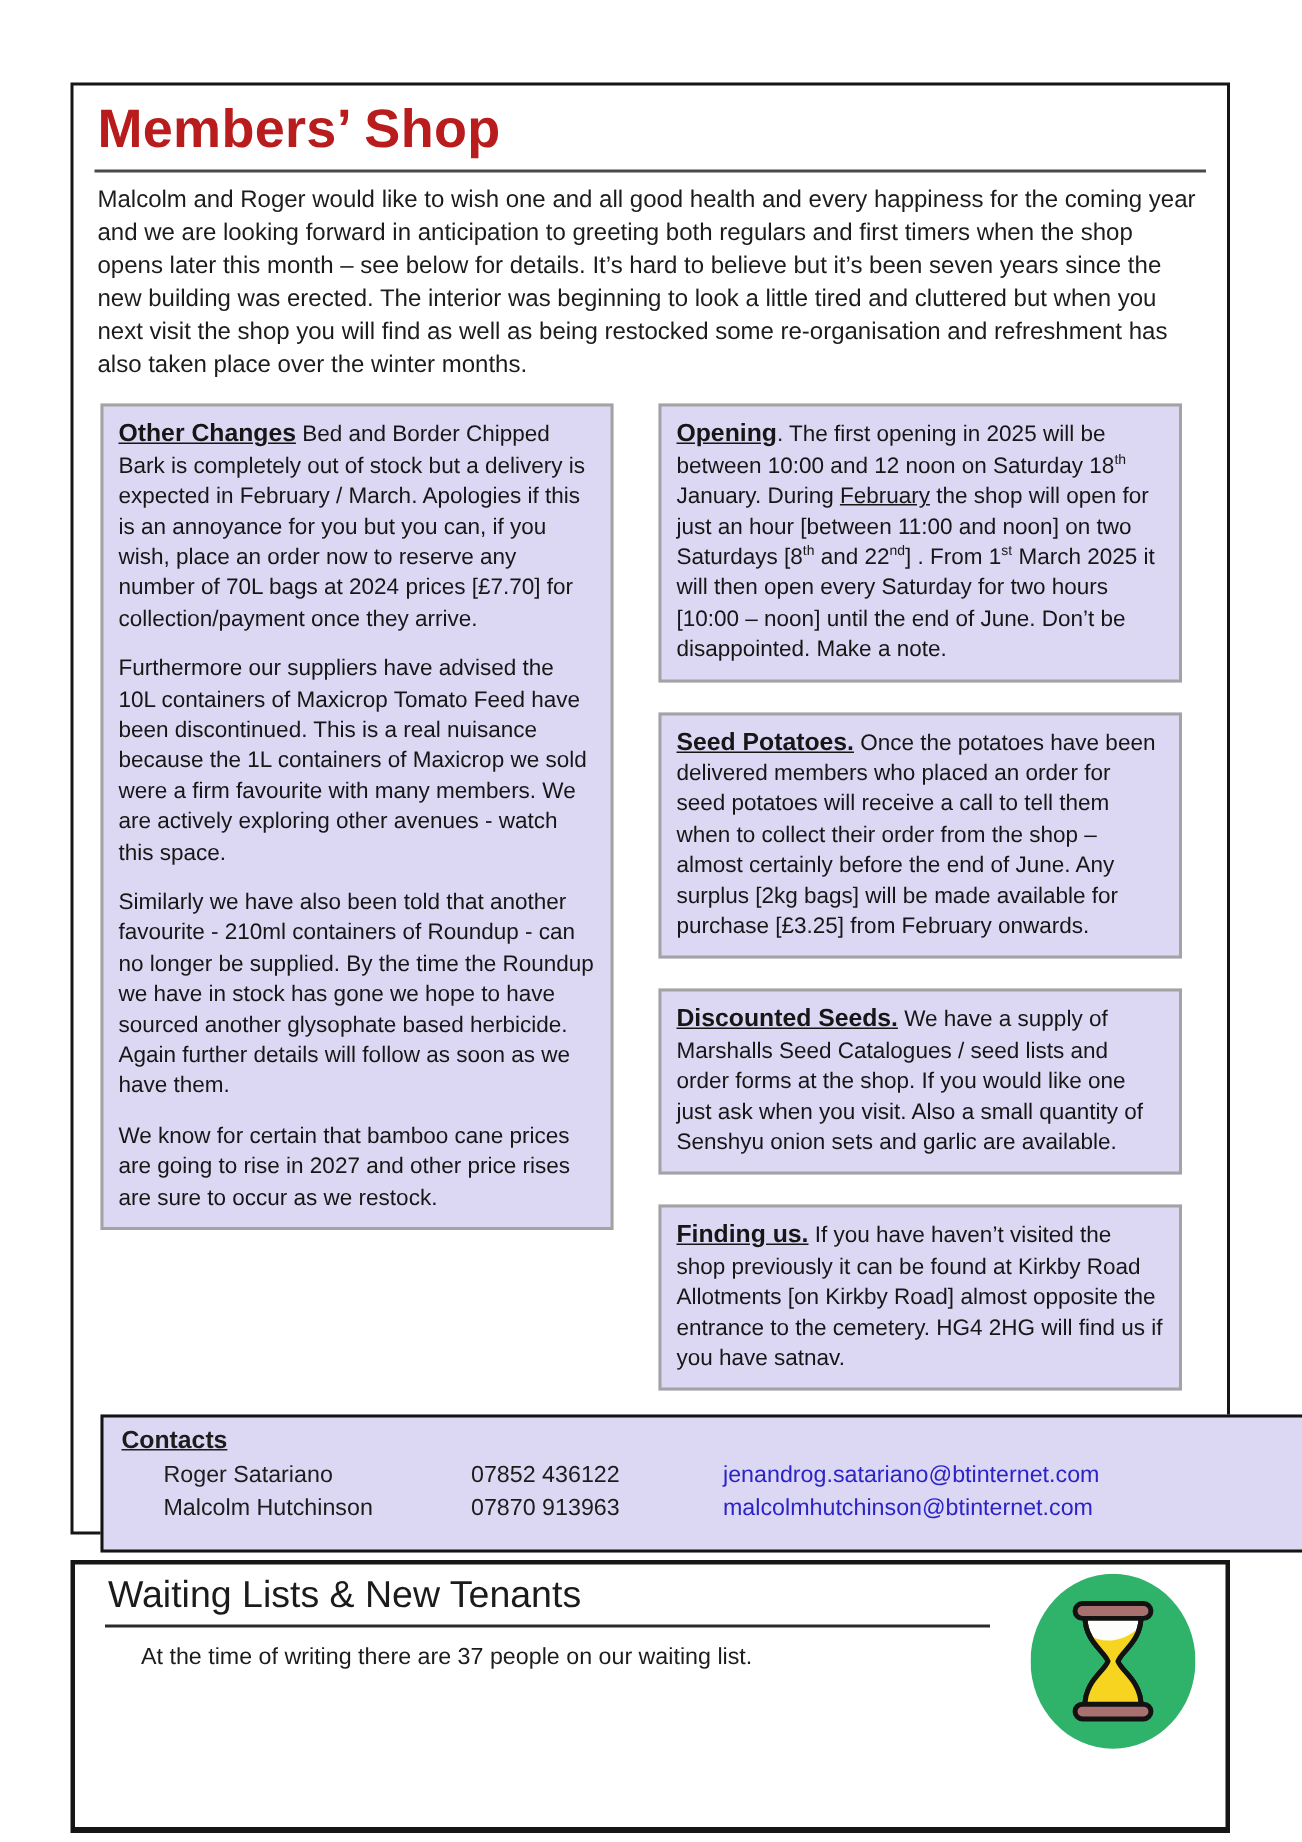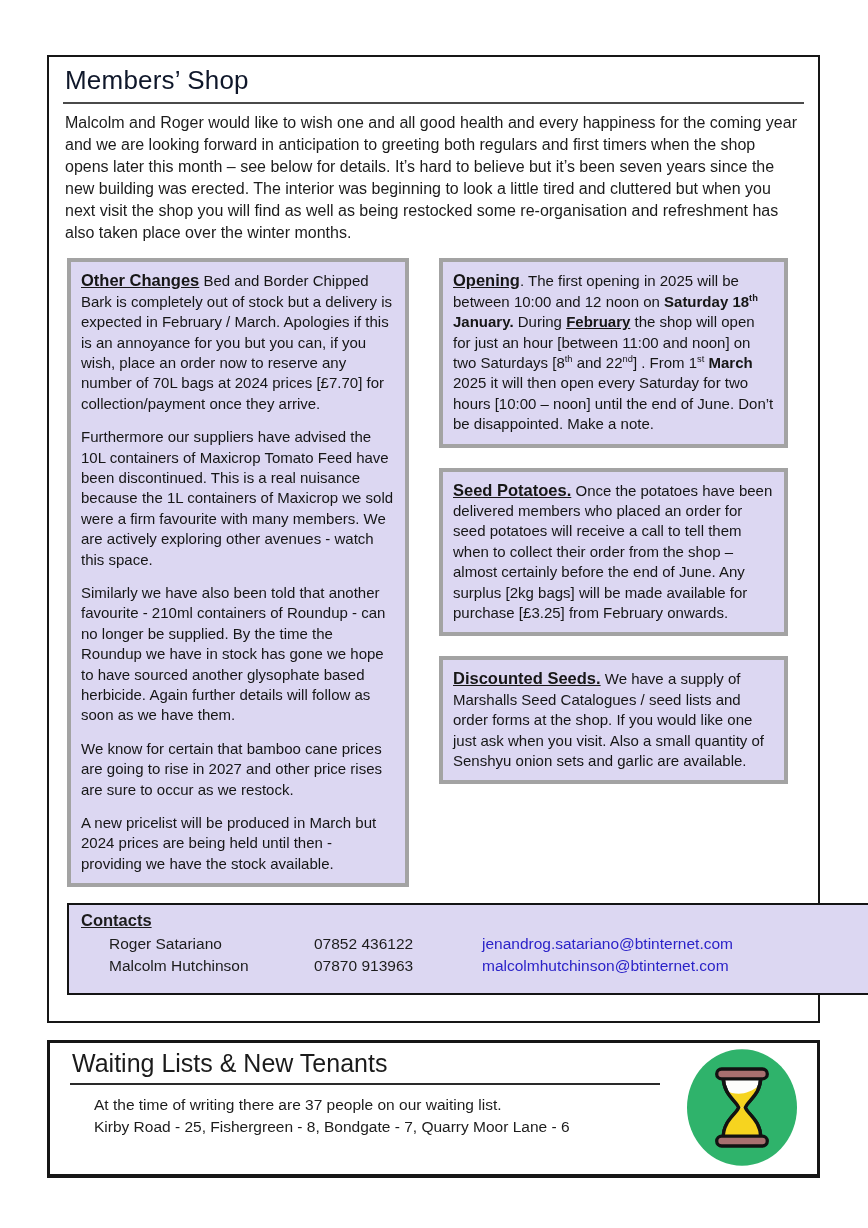--- a/index.html
+++ b/index.html
@@ -1,41 +1,41 @@
 <!DOCTYPE html>
 <html><head>
 <meta charset="utf-8">
 <style>
   html,body{margin:0;padding:0;background:#ffffff;}
   body{width:868px;height:1228px;position:relative;font-family:"Liberation Sans",sans-serif;color:#1c1c1c;}
   .page{position:absolute;inset:0;background:#fff;}
 
   .main-box{position:absolute;left:47px;top:55px;width:773px;height:968px;border:2px solid #161616;box-sizing:border-box;padding:6px 14px 0 14px;background:#fff;}
-  .section-title{font-size:26px;font-weight:400;letter-spacing:0.2px;color:#0f172a;padding:2px 0 6px 2px;}
+  .section-title{font-size:36px;font-weight:700;letter-spacing:0.2px;color:#b91c1c;padding:2px 0 6px 2px;}
   .title-rule{height:2px;background:#4a4a4a;margin:0 0 8px 0;}
   .intro{font-size:16px;line-height:1.38;color:#1c1c1c;margin:4px 2px 0 2px;}
 
   .columns{display:flex;gap:30px;margin:14px 0 0 4px;align-items:flex-start;}
   .col-left{width:342px;flex:0 0 342px;}
   .col-right{width:349px;flex:0 0 349px;display:flex;flex-direction:column;gap:20px;}
 
-  .pbox{background:#dcd7f2;border:4px solid #a3a3a3;box-sizing:border-box;padding:7px 10px 9px 10px;font-size:15px;line-height:1.36;color:#161616;}
+  .pbox{background:#dcd7f2;border:2px solid #a3a3a3;box-sizing:border-box;padding:7px 10px 9px 10px;font-size:15px;line-height:1.36;color:#161616;}
   .pbox p{margin:0 0 13px 0;}
   .pbox p:last-child{margin-bottom:0;}
   .box-heading{font-weight:700;text-decoration:underline;font-size:16.5px;}
-  .b{font-weight:700;}
+  .b{font-weight:400;}
   .u{text-decoration:underline;}
   sup{font-size:0.62em;line-height:0;vertical-align:super;}
 
   .contacts-box{background:#dcd7f2;border:2px solid #141414;box-sizing:border-box;margin:16px 0 0 4px;width:847px;padding:6px 12px 16px 12px;font-size:15.5px;}
   .contact-rows{margin-top:3px;}
   .contact-row{display:grid;grid-template-columns:205px 168px auto;padding-left:28px;line-height:1.42;}
   .c-email{color:#2b22c8;}
 
-  .waiting-box{position:absolute;left:47px;top:1040px;width:773px;height:138px;border:3px solid #161616;border-bottom-width:4px;box-sizing:border-box;padding:4px 16px 0 20px;background:#fff;}
+  .waiting-box{position:absolute;left:47px;top:1040px;width:773px;height:182px;border:3px solid #161616;border-bottom-width:4px;box-sizing:border-box;padding:4px 16px 0 20px;background:#fff;}
   .waiting-title{font-size:25px;font-weight:400;color:#1b1b1b;padding:2px 0 5px 2px;}
   .waiting-rule{height:2px;background:#2a2a2a;width:590px;margin:0 0 9px 0;}
   .waiting-lines{font-size:15.5px;line-height:1.42;color:#1c1c1c;margin-left:24px;}
 
   .hourglass-wrap{position:absolute;right:20px;top:6px;width:110px;height:117px;}
 </style>
 </head>
 <body>
 
 <div class="page">
@@ -45,32 +45,34 @@
     <div class="title-rule"></div>
     <div class="intro">Malcolm and Roger would like to wish one and all good health and every happiness for the coming year and we are looking forward in anticipation to greeting both regulars and first timers when the shop opens later this month – see below for details.  It’s hard to believe but it’s been seven years since the new building was erected. The interior was beginning to look a little tired and cluttered but when you next visit the shop you will find as well as being restocked some re-organisation and refreshment has also taken place over the winter months.</div>
 
     <div class="columns">
       <div class="col-left">
         <div class="pbox">
             <p><span class="box-heading">Other Changes</span><span>  Bed and Border Chipped Bark is completely out of stock but a delivery is expected in February / March. Apologies if this is an annoyance for you but you can, if you wish, place an order now to reserve any number of 70L bags at 2024 prices [£7.70] for collection/payment once they arrive.</span></p>
             <p><span>Furthermore our suppliers have advised the 10L containers of Maxicrop Tomato Feed have been discontinued.  This is a real nuisance because the 1L containers of Maxicrop we sold were a firm favourite with many members.  We are actively exploring other avenues - watch this space.</span></p>
             <p><span>Similarly we have also been told that another favourite - 210ml containers of Roundup - can no longer be supplied.  By the time the Roundup we have in stock has gone we hope to have sourced another glysophate based herbicide.  Again further details will follow as soon as we have them.</span></p>
             <p><span>We know for certain that bamboo cane prices are going to rise in 2027 and other price rises are sure to occur as we restock.</span></p>
-            <p><span>A new pricelist will be produced in March but 2024 prices are being held until then - providing we have the stock available.</span></p>
           </div>
       </div>
       <div class="col-right">
         <div class="pbox">
             <p><span class="box-heading">Opening</span><span>.  The first opening in 2025 will be between 10:00 and 12 noon on </span><span class="b">Saturday 18</span><sup class="b">th</sup><span class="b"> January.</span><span>  During </span><span class="b u">February</span><span> the shop will open for just an hour [between 11:00 and noon] on two Saturdays [8</span><sup>th</sup><span> and 22</span><sup>nd</sup><span>] .  From 1</span><sup>st</sup><span> </span><span class="b">March</span><span> 2025 it will then open every Saturday for two hours [10:00 – noon] until the end of June. Don’t be disappointed. Make  a note.</span></p>
           </div>
         <div class="pbox">
             <p><span class="box-heading">Seed Potatoes.</span><span>  Once the potatoes have been delivered members who placed an order for seed potatoes will receive a call to tell them when to collect their order from the shop – almost certainly before the end of June.   Any surplus [2kg bags] will be made available for purchase [£3.25] from February onwards.</span></p>
           </div>
         <div class="pbox">
             <p><span class="box-heading">Discounted Seeds.</span><span> We have a supply of Marshalls Seed Catalogues / seed lists and order forms at the shop. If you would like one just ask when you visit.  Also a small quantity of Senshyu onion sets and garlic are available.</span></p>
+          </div>
+        <div class="pbox">
+            <p><span class="box-heading">Finding us.</span><span>  If you have haven’t visited the shop previously it can be found at Kirkby Road Allotments [on Kirkby Road] almost opposite the entrance to the cemetery.  HG4 2HG will find us if you have satnav.</span></p>
           </div>
       </div>
     </div>
 
     <div class="contacts-box">
       <span class="box-heading">Contacts</span>
       <div class="contact-rows">
           <div class="contact-row">
             <span class="c-name">Roger Satariano</span>
             <span class="c-phone">07852 436122</span>
@@ -83,21 +85,20 @@
           </div>
         </div>
     </div>
   </div>
 
   <div class="waiting-box">
     <div class="waiting-title">Waiting Lists &amp; New Tenants</div>
     <div class="waiting-rule"></div>
     <div class="waiting-lines">
         <div>At the time of writing there are 37 people on our waiting list.</div>
-        <div>Kirby Road - 25, Fishergreen - 8, Bondgate - 7, Quarry Moor Lane - 6</div>
       </div>
 
     <div class="hourglass-wrap">
       <svg width="110" height="117" viewBox="0 0 100 106" xmlns="http://www.w3.org/2000/svg">
         <ellipse cx="50" cy="53" rx="50" ry="53" fill="#2fb36b"></ellipse>
         <path d="M33 26 L67 26 C67 41 55 47 53 53 C55 59 67 65 67 80 L33 80 C33 65 45 59 47 53 C45 47 33 41 33 26 Z" fill="#fdfdfb" stroke="#121212" stroke-width="3" stroke-linejoin="round"></path>
         <path d="M34.5 37 C45 43 56 41 65.5 33 C63.5 43 55.5 48 53 53 L47 53 C45 48 39.5 42.5 34.5 37 Z" fill="#f6d41f"></path>
         <path d="M47 53 L53 53 C55 59 65.5 64 65.5 78.5 L34.5 78.5 C34.5 64 45 59 47 53 Z" fill="#f6d41f"></path>
         <path d="M33 26 L67 26 C67 41 55 47 53 53 C55 59 67 65 67 80 L33 80 C33 65 45 59 47 53 C45 47 33 41 33 26 Z" fill="none" stroke="#121212" stroke-width="3" stroke-linejoin="round"></path>
         <rect x="27" y="18" width="46" height="9" rx="4.5" fill="#a8706f" stroke="#121212" stroke-width="3"></rect>

